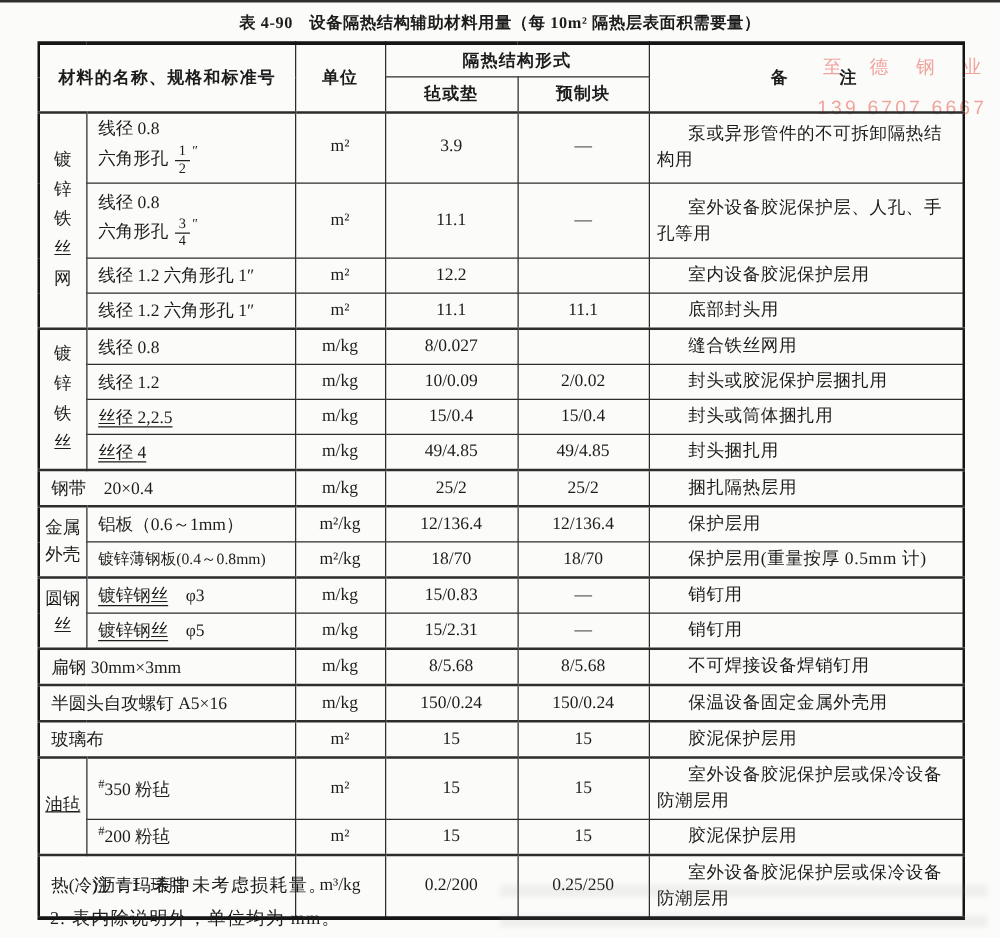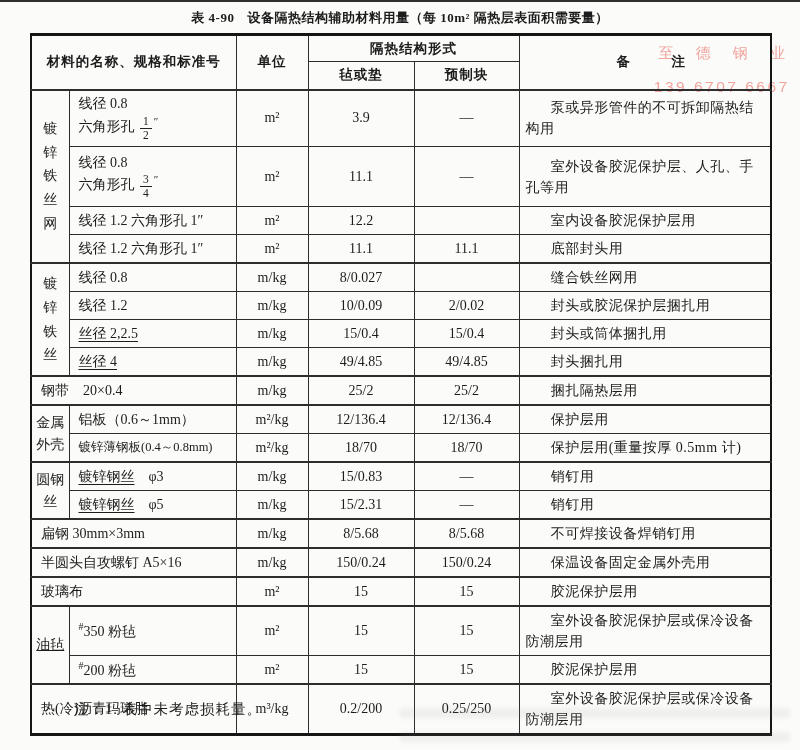--- a/index.html
+++ b/index.html
@@ -225,15 +225,16 @@
         <td class="c">m³/kg</td>
         <td class="c">0.2/200</td>
         <td class="c">0.25/250</td>
         <td class="rem">室外设备胶泥保护层或保冷设备防潮层用</td>
       </tr>
     </tbody>
 </table>
 
 <div class="notes">
   <div class="n1">注：1. 表中未考虑损耗量。</div>
+  <div class="n2">2. 表内除说明外，单位均为 mm。</div>
 </div>
 
 <div class="ghost"></div>
 
 </body></html>

